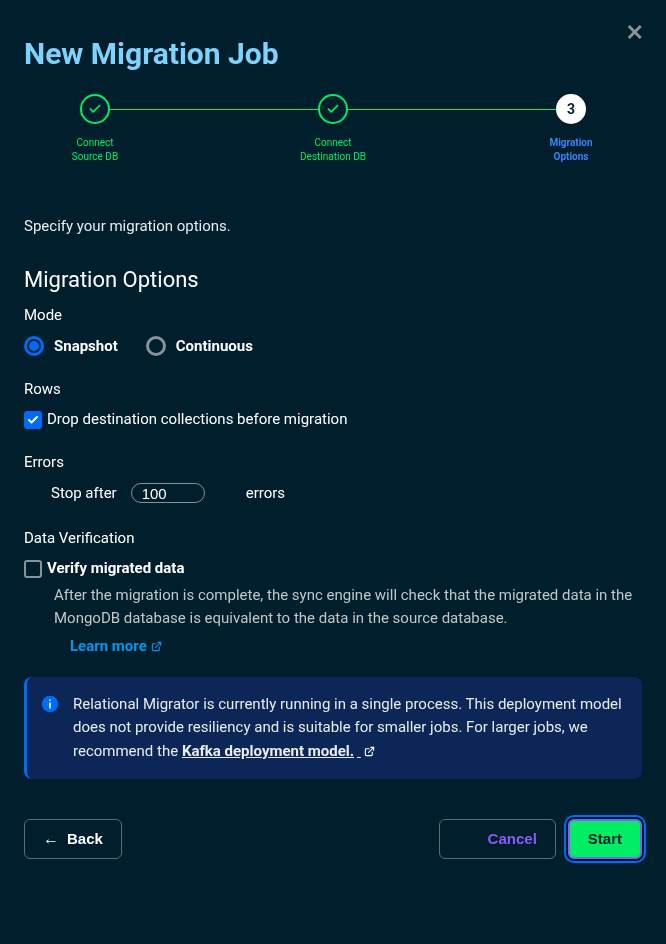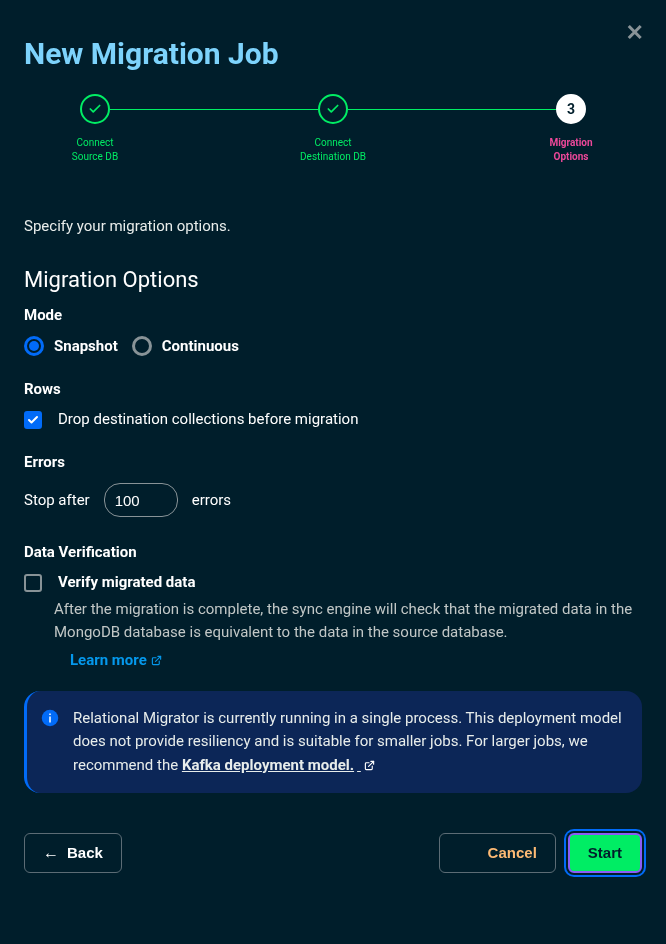--- a/index.html
+++ b/index.html
@@ -67,21 +67,21 @@
     color: #001e2b;
     font-weight: 700;
     font-size: 14px;
   }
   .step-label {
     font-size: 10px;
     line-height: 1.35;
     color: #00ed64;
     text-align: center;
   }
-  .step.current-step .step-label { color: #ec4899; font-weight: 700; }
+  .step.current-step .step-label { color: #3b82f6; font-weight: 700; }
   .connector {
     position: absolute;
     top: 15px;
     height: 1px;
     background: #00ed64;
     z-index: 1;
   }
   .connector.c1 { left: 70px; right: calc(50% + 15px); }
   .connector.c2 { left: calc(50% + 15px); right: 70px; }
 
@@ -90,26 +90,26 @@
     color: #e8edeb;
     margin-bottom: 32px;
   }
   .section-title {
     font-size: 22px;
     font-weight: 400;
     margin-bottom: 14px;
   }
   .field-label {
     font-size: 15px;
-    font-weight: 700;
+    font-weight: 400;
     margin-bottom: 12px;
   }
   .radio-row {
     display: flex;
-    gap: 14px;
+    gap: 28px;
     margin-bottom: 24px;
   }
   .radio {
     display: flex;
     align-items: center;
     gap: 10px;
     cursor: pointer;
   }
   .radio-outer {
     width: 20px; height: 20px;
@@ -123,21 +123,21 @@
   .radio-inner {
     width: 10px; height: 10px; border-radius:50%;
     background: transparent;
   }
   .radio.selected .radio-inner { background: #016bf8; }
   .radio-label { font-size: 15px; font-weight:700; }
 
   .check-row {
     display: flex;
     align-items: flex-start;
-    gap: 16px;
+    gap: 5px;
     margin-bottom: 24px;
   }
   .checkbox {
     width: 18px; height: 18px;
     border: 2px solid #889397;
     border-radius: 3px;
     flex-shrink: 0;
     margin-top: 1px;
     cursor:pointer;
     display:flex; align-items:center; justify-content:center;
@@ -147,24 +147,24 @@
     border-color: #016bf8;
   }
   .check-text { font-size: 15px; }
 
   .errors-row {
     display: flex;
     align-items: center;
     gap: 14px;
     margin-bottom: 26px;
   }
-  .errors-row .pretext, .errors-row .posttext { font-size: 15px; }
+  .errors-row .pretext, .errors-row .posttext { font-size: 15px; margin-left: 27px; }
   .num-input {
     width: 74px;
-    height: 34px;
+    height: 20px;
     background: transparent;
     border: 1px solid #889397;
     border-radius: 16px;
     color: #fff;
     padding: 0 10px;
     font-size: 15px;
   }
 
   .verify-block { margin-bottom: 22px; }
   .verify-block .check-text { font-weight:700; }
@@ -183,21 +183,21 @@
     font-weight: 700;
     font-size: 15px;
     margin-left: 46px;
     margin-top: 8px;
     cursor:pointer;
   }
 
   .banner {
     background: #0c2657;
     border-left: 3px solid #016bf8;
-    border-radius: 16px;
+    border-radius: 8px;
     padding: 16px 18px 16px 14px;
     display: flex;
     gap: 14px;
     margin-bottom: 40px;
   }
   .banner-icon {
     width: 18px; height: 18px;
     flex-shrink:0;
     margin-top:2px;
   }
@@ -227,21 +227,21 @@
     cursor: pointer;
     display: inline-flex;
     align-items: center;
     gap: 8px;
     border: 1px solid #5c6c75;
     background: transparent;
     color: #fff;
   }
   .btn.back { }
   .right-btns { display:flex; gap: 12px; }
-  .btn.cancel { color:#fdba74;padding-left:48px; }
+  .btn.cancel { color:#8b5cf6;padding-left:48px; }
   .btn.start {
     background: #00ed64;
     border: 2px solid #8b5cf6;
     color: #001e2b;
     font-weight:700;
     box-shadow: 0 0 0 2px #001e2b, 0 0 0 4px #016bf8;
   }
   .ext-icon { width: 11px; height:11px; }
   .arrow-left { font-size: 16px; line-height:1;}
 </style>

